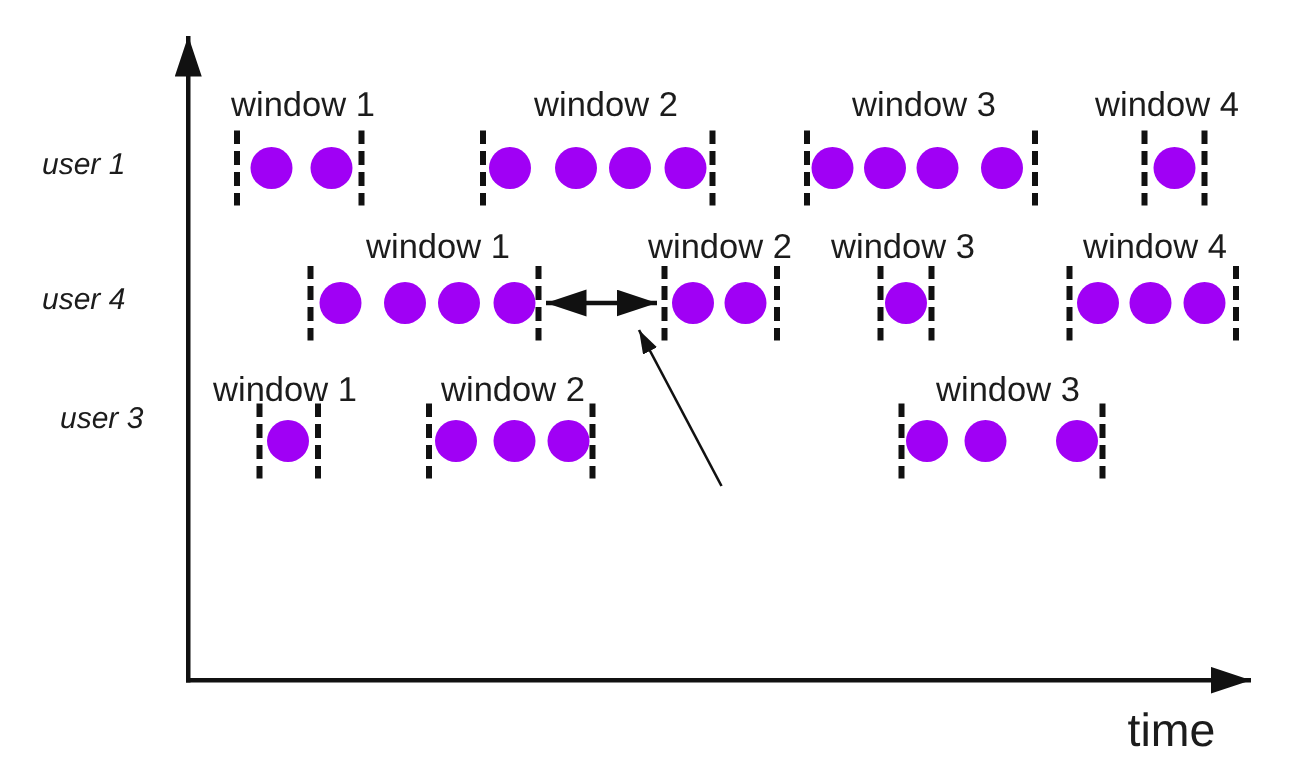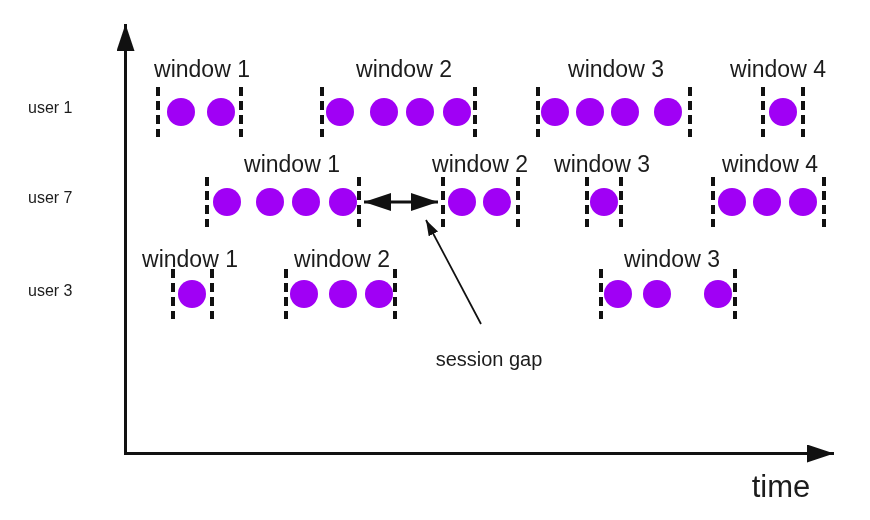--- a/index.html
+++ b/index.html
@@ -3,21 +3,21 @@
 <meta charset="utf-8">
 <style>
   html,body{margin:0;padding:0;background:#fff;}
   #canvas{
     position:relative;width:870px;height:520px;background:#fff;overflow:hidden;
     font-family:"Liberation Sans","DejaVu Sans",sans-serif;
     --event-color:#A000F5;--line-color:#111111;--text-color:#1c1c1c;--watermark-color:#d8c2c0;
   }
   #arrow-layer{position:absolute;left:0;top:0;width:870px;height:520px;}
   .row-label{
-    position:absolute;left:28px;font-size:16px;color:var(--text-color);white-space:nowrap;
+    position:absolute;left:28px;font-size:20px;color:var(--text-color);white-space:nowrap;font-style:italic;
   }
   .window-label{
     position:absolute;transform:translateX(-50%);font-size:23px;color:var(--text-color);white-space:nowrap;
   }
   .dash{
     position:absolute;width:4px;height:50px;
     background:repeating-linear-gradient(to bottom,var(--line-color) 0 9px,transparent 9px 14px);
   }
   .dot{
     position:absolute;width:28px;height:28px;border-radius:50%;
@@ -68,21 +68,21 @@
       <div class="dash" style="left: 536px; top: 87px;"></div>
       <div class="dash" style="left: 688px; top: 87px;"></div>
       <div class="dot" style="left: 555px; top: 112px;"></div>
       <div class="dot" style="left: 590px; top: 112px;"></div>
       <div class="dot" style="left: 625px; top: 112px;"></div>
       <div class="dot" style="left: 668px; top: 112px;"></div>
       <div class="window-label" style="left: 778px; top: 56px;">window 4</div>
       <div class="dash" style="left: 761px; top: 87px;"></div>
       <div class="dash" style="left: 801px; top: 87px;"></div>
       <div class="dot" style="left: 783px; top: 112px;"></div>
-      <div class="row-label" style="top: 189px;">user 7</div>
+      <div class="row-label" style="top: 189px;">user 4</div>
       <div class="window-label" style="left: 292px; top: 151px;">window 1</div>
       <div class="dash" style="left: 205px; top: 177px;"></div>
       <div class="dash" style="left: 357px; top: 177px;"></div>
       <div class="dot" style="left: 227px; top: 202px;"></div>
       <div class="dot" style="left: 270px; top: 202px;"></div>
       <div class="dot" style="left: 306px; top: 202px;"></div>
       <div class="dot" style="left: 343px; top: 202px;"></div>
       <div class="window-label" style="left: 480px; top: 151px;">window 2</div>
       <div class="dash" style="left: 441px; top: 177px;"></div>
       <div class="dash" style="left: 516px; top: 177px;"></div>
@@ -91,36 +91,35 @@
       <div class="window-label" style="left: 602px; top: 151px;">window 3</div>
       <div class="dash" style="left: 585px; top: 177px;"></div>
       <div class="dash" style="left: 619px; top: 177px;"></div>
       <div class="dot" style="left: 604px; top: 202px;"></div>
       <div class="window-label" style="left: 770px; top: 151px;">window 4</div>
       <div class="dash" style="left: 711px; top: 177px;"></div>
       <div class="dash" style="left: 822px; top: 177px;"></div>
       <div class="dot" style="left: 732px; top: 202px;"></div>
       <div class="dot" style="left: 767px; top: 202px;"></div>
       <div class="dot" style="left: 803px; top: 202px;"></div>
-      <div class="row-label" style="top: 282px;">user 3</div>
+      <div class="row-label" style="top: 268px; margin-left: 12px;">user 3</div>
       <div class="window-label" style="left: 190px; top: 246px;">window 1</div>
       <div class="dash" style="left: 171px; top: 269px;"></div>
       <div class="dash" style="left: 210px; top: 269px;"></div>
       <div class="dot" style="left: 192px; top: 294px;"></div>
       <div class="window-label" style="left: 342px; top: 246px;">window 2</div>
       <div class="dash" style="left: 284px; top: 269px;"></div>
       <div class="dash" style="left: 393px; top: 269px;"></div>
       <div class="dot" style="left: 304px; top: 294px;"></div>
       <div class="dot" style="left: 343px; top: 294px;"></div>
       <div class="dot" style="left: 379px; top: 294px;"></div>
       <div class="window-label" style="left: 672px; top: 246px;">window 3</div>
       <div class="dash" style="left: 599px; top: 269px;"></div>
       <div class="dash" style="left: 733px; top: 269px;"></div>
       <div class="dot" style="left: 618px; top: 294px;"></div>
       <div class="dot" style="left: 657px; top: 294px;"></div>
       <div class="dot" style="left: 718px; top: 294px;"></div>
     </div>
 
-  <div class="gap-label" id="gap-label" style="left: 489px; top: 348px;">session gap</div>
 
   <div class="axis-label" id="time-label" style="left: 781px; top: 469px;">time</div>
 
 </div>
 
 </body></html>

